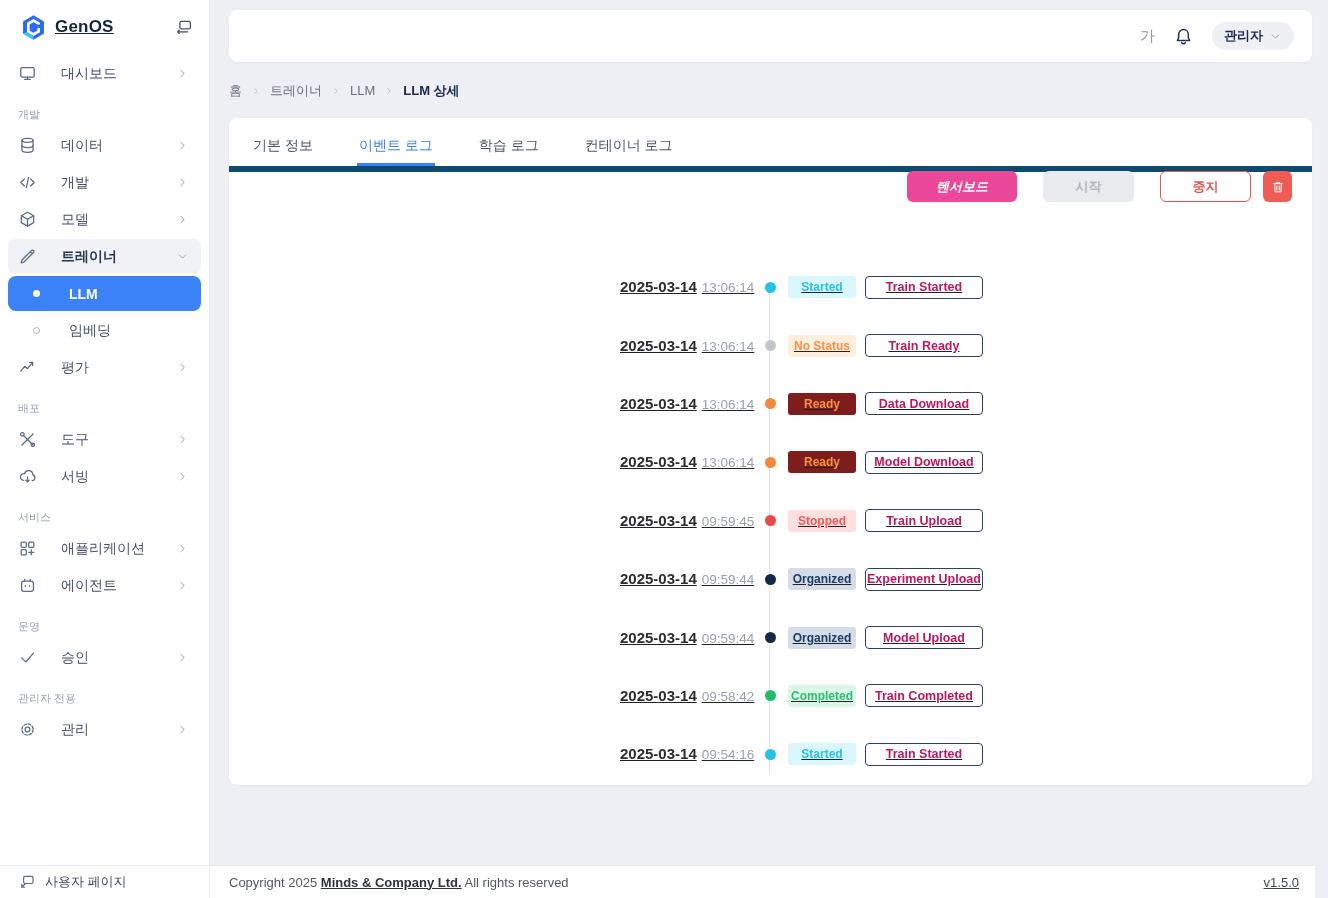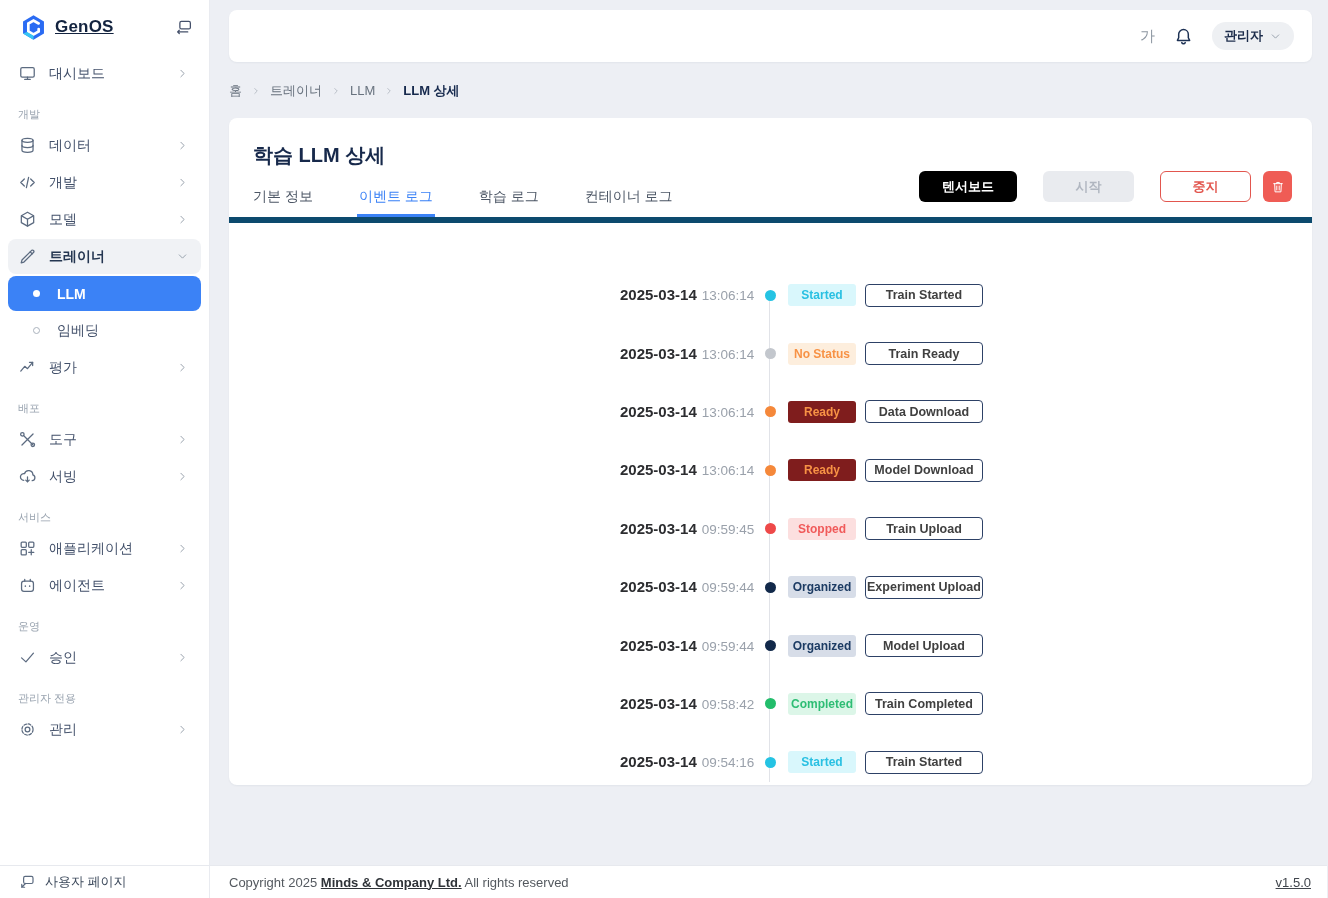--- a/index.html
+++ b/index.html
@@ -17,34 +17,34 @@
   
   .sidebar { position:absolute; left:0; top:0; bottom:33px; width:210px; background:#fff;
              border-right:1px solid #e9ebf0; display:flex; flex-direction:column; z-index:2; }
   .logo-row { display:flex; align-items:center; height:48px; padding:6px 14px 0 20px; flex:none; }
   .logo-name { font-size:17px; font-weight:800; color:#13233f; margin-left:8px; letter-spacing:.2px;text-decoration:underline; }
   .collapse-btn { margin-left:auto; background:none; border:none; padding:2px; cursor:pointer; }
   .collapse-btn svg { stroke:#44506a; }
   .nav { flex:1; overflow:hidden; padding-top:6px; }
   .section-label { font-size:11px; color:#9aa4b0; padding:0 16px 4px 18px; margin-top:16px; }
   .side-item { display:flex; align-items:center; height:35px; padding:0 12px 0 10px; margin:2px 8px;
-               border-radius:8px; color:#42506a; font-size:14px; cursor:pointer; }
+               border-radius:8px; color:#42506a; font-size:14px; cursor:pointer;gap:12px; }
   .side-item .mi { width:19px; height:19px; margin-right:12px; flex:none; }
   .side-item .lbl { white-space:nowrap; }
   .chev { width:13px; height:13px; margin-left:auto; flex:none; }
   .chev path { fill:none; stroke:#97a0ac; stroke-width:1.8; stroke-linecap:round; stroke-linejoin:round; }
   .chev.down { transform:rotate(90deg); }
   .side-item.expanded { background:#f0f2f5; color:#243651; font-weight:600; }
   .side-item.active { background:#3b82f6; color:#fff; font-weight:700; }
   .side-item.sub { padding-left:18px; }
   .dot-f { width:7px; height:7px; border-radius:50%; background:#fff; margin:0 17px 0 7px; flex:none; }
   .dot-o { width:7px; height:7px; border-radius:50%; border:1.5px solid #aab2bd; background:#fff; margin:0 17px 0 7px; flex:none; }
 
   
-  .footer { position:absolute; left:0; right:1px; bottom:0; height:33px; background:#fff;
+  .footer { position:absolute; left:0; right:13px; bottom:0; height:33px; background:#fff;
             border-top:1px solid #e7e9ee; display:flex; z-index:3; }
   .footer-left { width:210px; flex:none; border-right:1px solid #e9ebf0; display:flex; align-items:center;
                  padding-left:18px; gap:9px; color:#3d4a5c; font-size:13px; }
   .footer-right { flex:1; display:flex; align-items:center; justify-content:space-between;
                   padding:0 16px 0 19px; font-size:13px; color:#54595f; }
   .copyright a, .copyright .company { color:#2f3338; font-weight:700; text-decoration:underline; cursor:pointer; }
   .version-link { color:#41464d; text-decoration:underline; cursor:pointer; font-weight:400; }
 
   
   .main { position:absolute; left:211px; right:0; top:0; bottom:33px; }
@@ -69,39 +69,39 @@
   .card { position:absolute; left:18px; right:16px; top:118px; height:667px; background:#fff;
           border-radius:8px; box-shadow:0 1px 2px rgba(16,30,60,.05); }
   .card-title { padding:24px 24px 0; font-size:20px; font-weight:700; color:#17294b; }
   .tab-row { display:flex; height:44px; margin-top:10px; border-bottom:6px solid #0c4a6e; padding:0 22px; }
   .tab { display:flex; align-items:center; padding:0 2px; margin-right:42px; font-size:14px; color:#4c5665;
          cursor:pointer; border-bottom:3px solid transparent; }
   .tab.active { color:#3b82f6; font-weight:400; border-bottom-color:#3b82f6; }
   .actions { position:absolute; top:53px; right:20px; display:flex; align-items:center; }
   .btn { height:31px; border-radius:6px; font-size:13px; display:flex; align-items:center; justify-content:center;
          border:none; cursor:pointer; font-family:inherit; }
-  .btn-tensorboard { width:98px; background:#000000; color:#fff; font-weight:700; }
+  .btn-tensorboard { width:110px; background:#ec4899; color:#fff; font-weight:700;font-style:italic; }
   .btn-start { width:91px; background:#e9ebef; color:#b0b6c0; margin-left:26px; font-weight:600; cursor:default; }
   .btn-stop { width:91px; background:#fff; border:1px solid #e2564e; color:#e2564e; margin-left:26px; font-weight:700; }
   .btn-trash { width:29px; background:#ef5c55; margin-left:12px; }
   .btn-trash svg { fill:none; stroke:#fff; stroke-width:1.5; stroke-linecap:round; stroke-linejoin:round; }
 
   
-  .timeline { position:absolute; top:105px; left:391px; width:380px; padding-top:43px; }
+  .timeline { position:absolute; top:97px; left:391px; width:380px; padding-top:43px;text-decoration:underline; }
   .tl-line { position:absolute; left:149px; top:72px; width:1px; height:487px; background:#e1e3e8; }
   .tl-row { display:flex; align-items:center; height:58.4px; position:relative; }
   .tl-dt { width:132px; text-align:right; white-space:nowrap; }
   .tl-date { font-size:15px; font-weight:700; color:#2c2d30; }
   .tl-time { font-size:13.5px; color:#9aa1ab; margin-left:5px; }
   .tl-dotcol { width:36px; display:flex; justify-content:center; }
   .tl-dot { width:11px; height:11px; border-radius:50%; background:#999; }
   .tl-badge { width:68px; height:22px; border-radius:3px; font-size:12px; font-weight:600;
               display:flex; align-items:center; justify-content:center; }
   .tl-event { width:118px; height:23px; margin-left:9px; border:1px solid #2d4166; border-radius:4px;
-              background:#fff; font-size:12.5px; font-weight:700; color:#404040;
+              background:#fff; font-size:12.5px; font-weight:700; color:#be185d;
               display:flex; align-items:center; justify-content:center; }
   .c-started   .tl-dot{background:#25c3e3} .c-started   .tl-badge{background:#d9f7fc;color:#29c0e2}
   .c-nostatus  .tl-dot{background:#c3c7cd} .c-nostatus  .tl-badge{background:#fdeedd;color:#f79245}
   .c-ready     .tl-dot{background:#f5883a} .c-ready     .tl-badge{background:#7f1d1d;color:#f79245}
   .c-stopped   .tl-dot{background:#ee4949} .c-stopped   .tl-badge{background:#fcdfdf;color:#f05a5a}
   .c-organized .tl-dot{background:#12294a} .c-organized .tl-badge{background:#d7dde8;color:#1c3b63}
   .c-completed .tl-dot{background:#22bd6b} .c-completed .tl-badge{background:#dcf6e8;color:#2ebd74}
 </style>
 </head>
 <body>
@@ -297,21 +297,20 @@
         <path d="M9 6l6 6-6 6"></path>
       </svg>
     <span class="crumb">LLM</span>
     <svg class="bc-sep" viewBox="0 0 24 24">
         <path d="M9 6l6 6-6 6"></path>
       </svg>
     <span class="crumb current">LLM 상세</span>
   </nav>
 
   <section class="card">
-    <h1 class="card-title" style="margin:0">학습 LLM 상세</h1>
 
     <div class="tab-row">
       <div class="tab">기본 정보</div>
       <div class="tab active">이벤트 로그</div>
       <div class="tab">학습 로그</div>
       <div class="tab">컨테이너 로그</div>
     </div>
 
     <div class="actions">
       <button class="btn btn-tensorboard">텐서보드</button>

